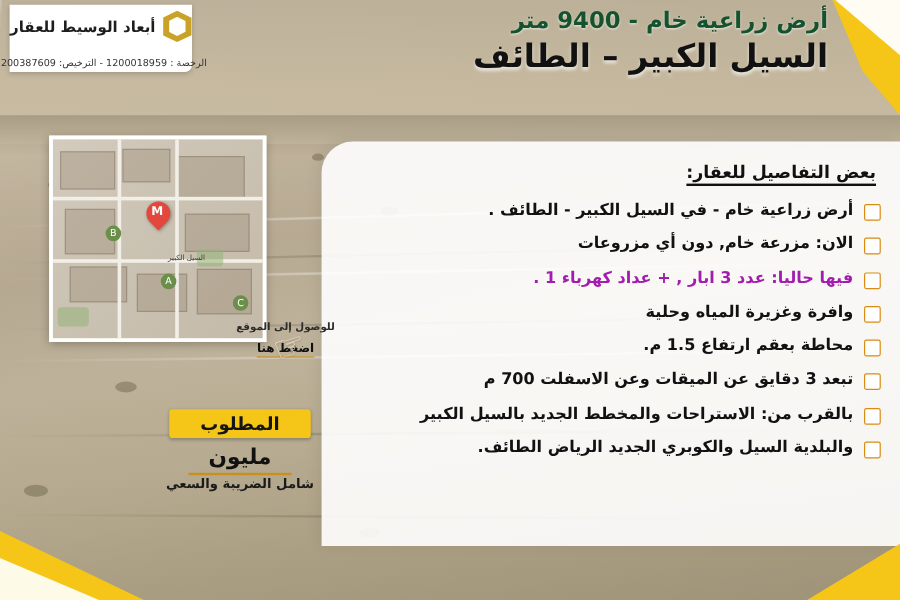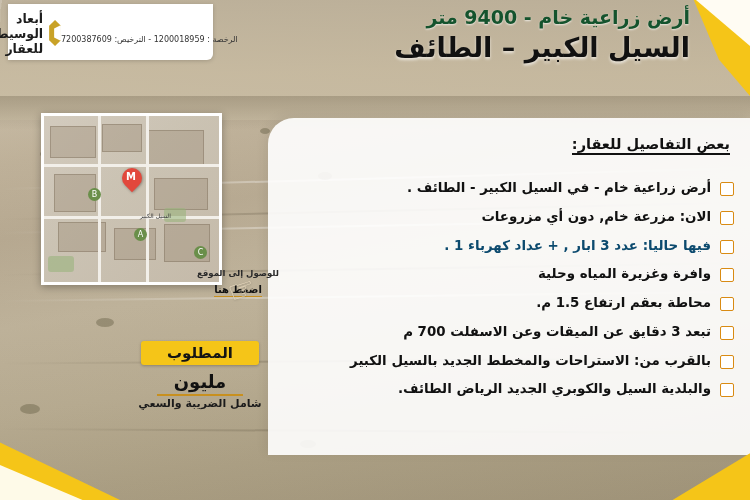--- a/index.html
+++ b/index.html
@@ -96,27 +96,27 @@
 
   
   .header-band {
     position: absolute;
     left: 0; right: 0; top: 0;
     height: 112px;
   }
   .logo-box {
     position: absolute;
     left: 8px; top: 4px;
-    width: 205px;
+    width: 152px;
     height: 56px;
     background: #ffffff;
     border-bottom-right-radius: 6px;
     box-shadow: 0 1px 4px rgba(0,0,0,.18);
     display: flex;
-    flex-direction: row;
+    flex-direction: column;
     align-items: center;
     justify-content: center;
     padding-top: 2px;
     box-sizing: border-box;
   }
   .logo-row {
     display: flex;
     align-items: center;
     gap: 6px;
     direction: rtl;
@@ -241,33 +241,32 @@
     display: flex;
     align-items: flex-start;
     justify-content: flex-start;
     gap: 9px;
     font-size: 13.4px;
     color: #111;
     line-height: 1.25;
     margin-bottom: 11.5px;
     font-weight: bold;
     white-space: nowrap;
-    margin-top: 12px;
   }
   .chk {
     flex: 0 0 auto;
     width: 12px;
     height: 12px;
     margin-top: 2px;
     border: 1.6px solid #d98b13;
     border-radius: 2px;
     background: #fff;
   }
   .li-text { display: inline-block; }
-  .hl { color: #0c4a6e; }
+  .hl { color: #a21caf; }
 
   
   .map-card {
     position: absolute;
     left: 41px;
     top: 113px;
     width: 175px;
     height: 166px;
     background: #fff;
     border: 3px solid #fff;

